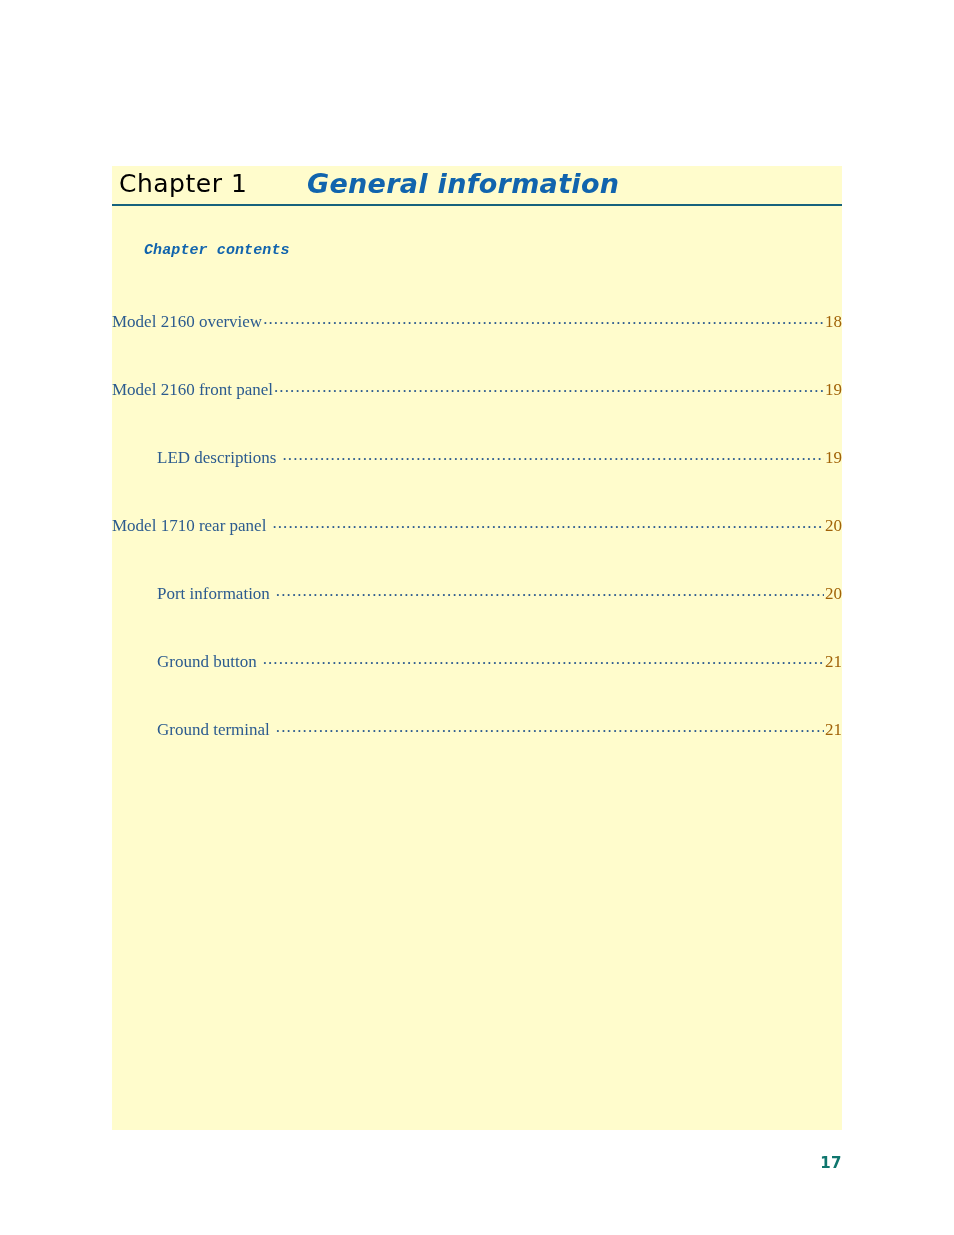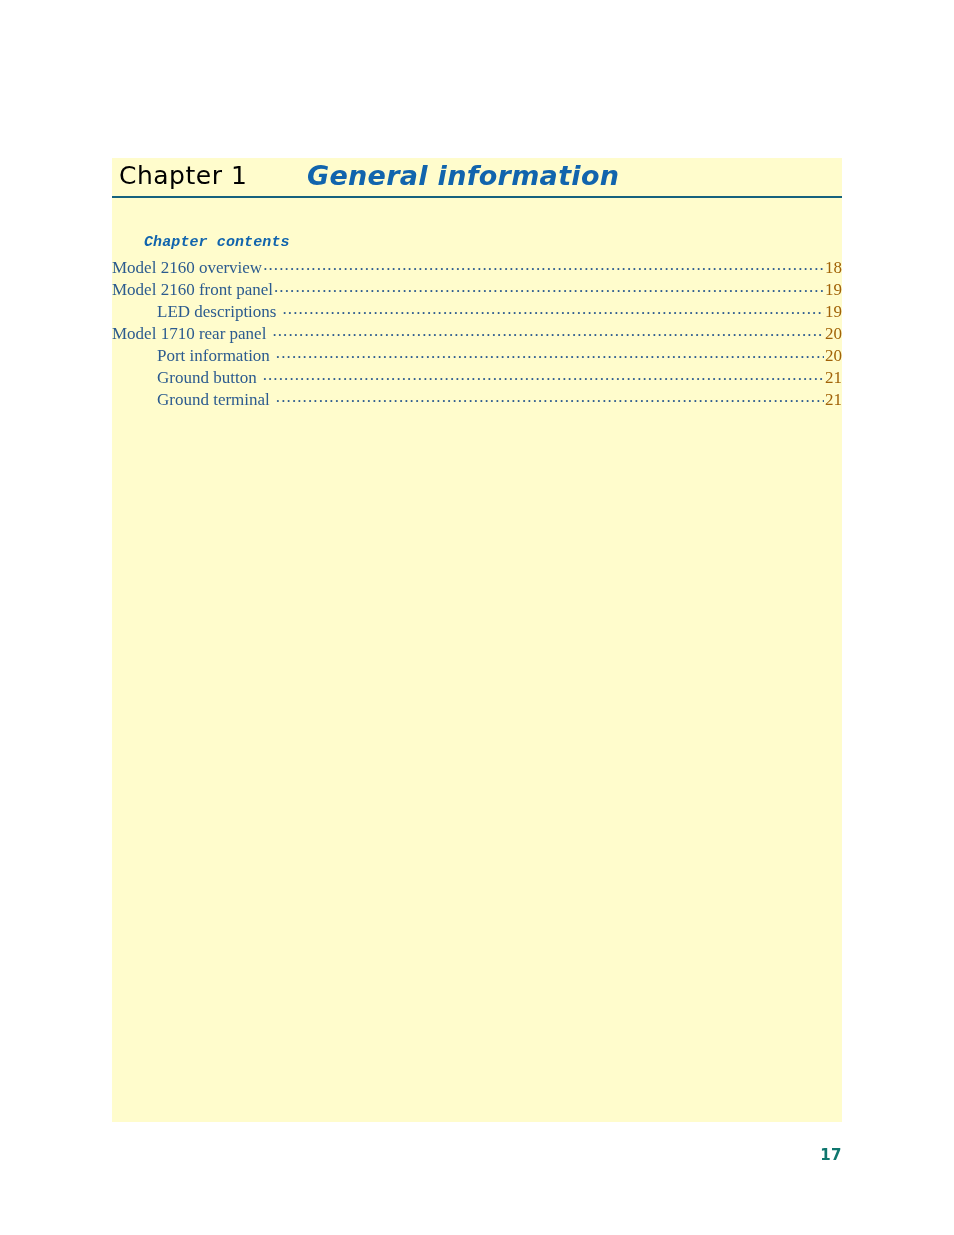--- a/index.html
+++ b/index.html
@@ -12,21 +12,21 @@
     width: 954px;
     height: 1235px;
     position: relative;
     font-family: "Liberation Serif", "DejaVu Serif", serif;
     overflow: hidden;
   }
 
   
   .page {
     position: absolute;
-    left: 0; top: 0;
+    left: 0; top: 8px;
     width: 954px;
     height: 989px;
     background: #ffffff;
   }
 
   
   .content-block {
     position: absolute;
     left: 112px;
     top: 158px;
@@ -103,20 +103,21 @@
   }
   .toc-row {
     position: relative;
     display: flex;
     align-items: baseline;
     height: 22px;
     font-family: "Liberation Serif", "DejaVu Serif", serif;
     font-size: 17px;
     color: #2c5b8f;
     white-space: nowrap;
+    margin-top: 46px;
   }
   .toc-row.level-1 { padding-left: 45px; }
 
   .toc-label {
     flex: 0 0 auto;
   }
   .toc-leader {
     flex: 1 1 auto;
     position: relative;
     overflow: hidden;

